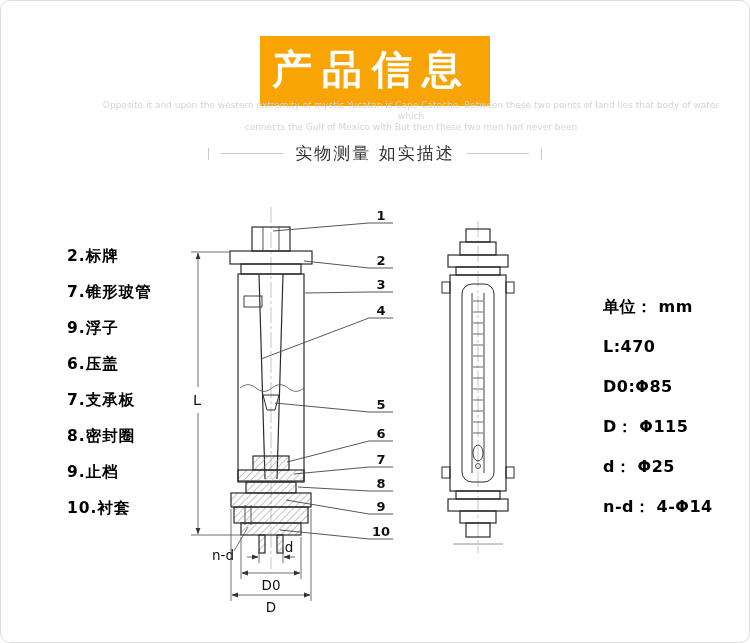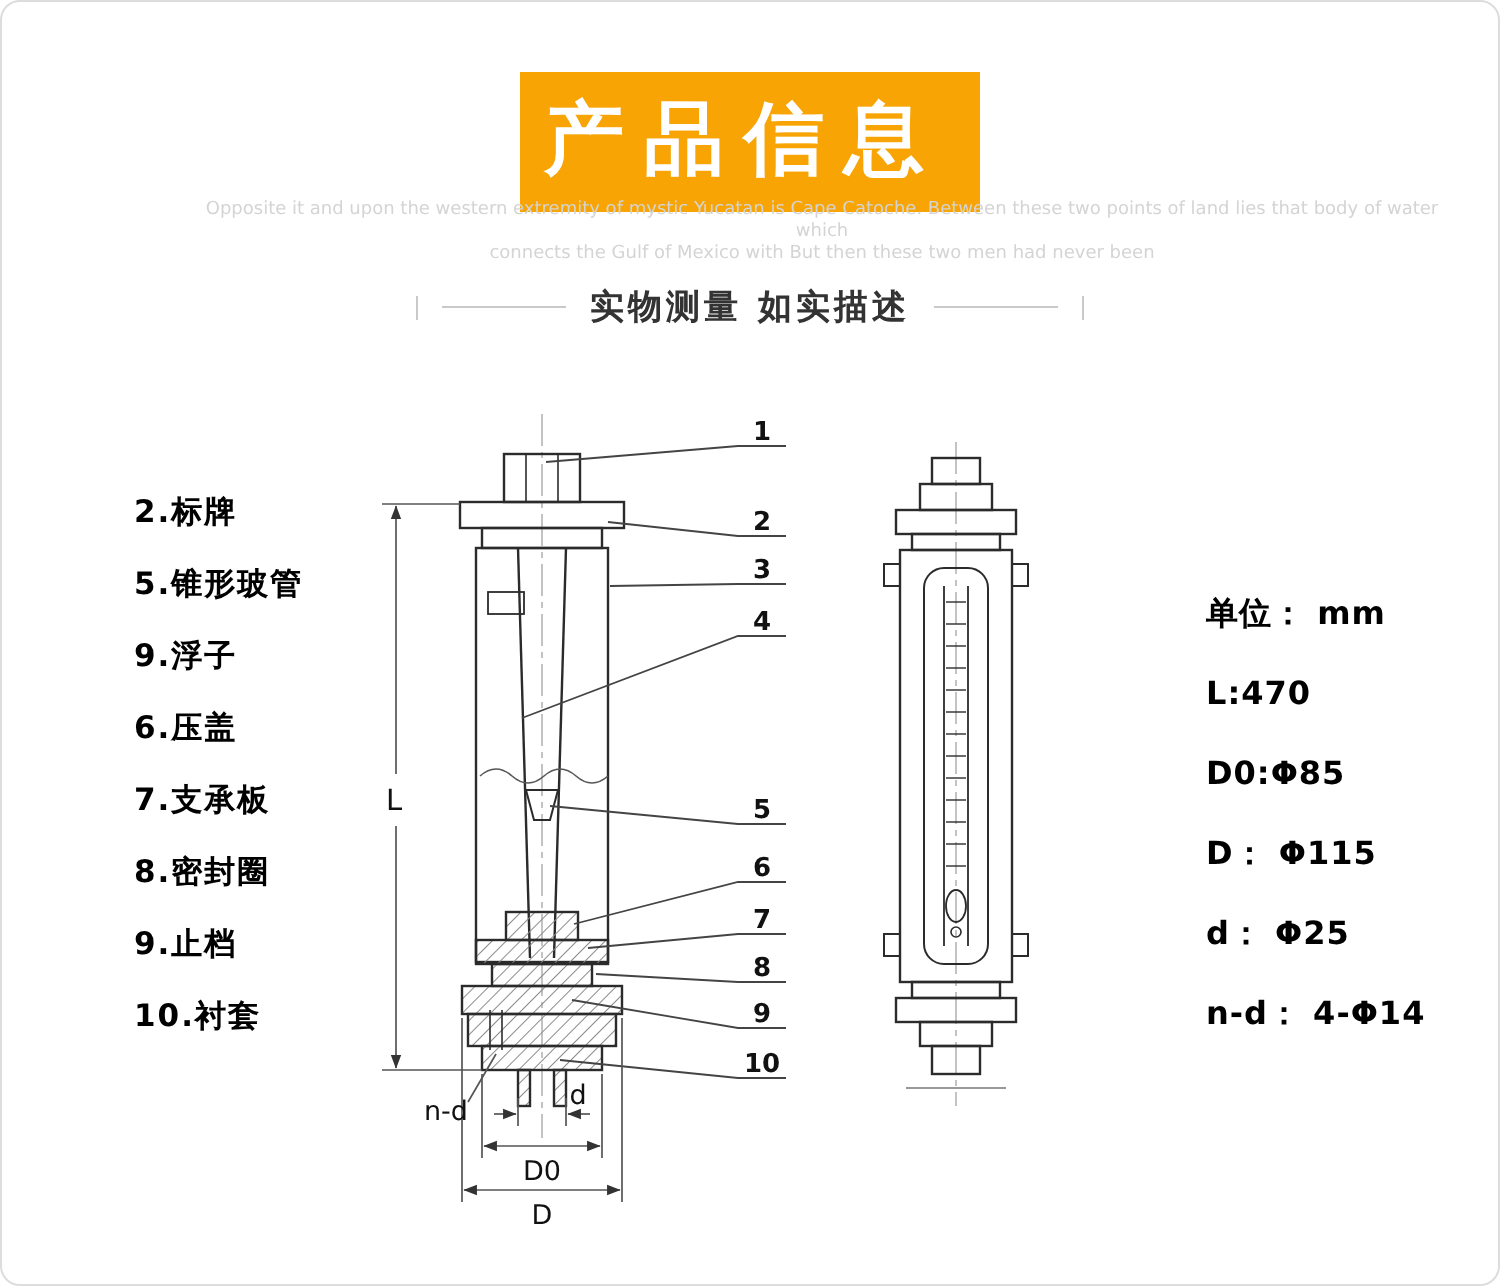--- a/index.html
+++ b/index.html
@@ -16,21 +16,21 @@
   .watermark {
     position:absolute; top:99px; left:50%; transform:translateX(-50%);
     width:620px; text-align:center; font-size:9px; line-height:11px; color:#d4d4d4;margin-left:36px;
   }
   .divider {
     position:absolute; top:141px; left:0; right:0;
     display:flex; align-items:center; justify-content:center; gap:12px;
   }
   .divider .hline { width:62px; height:1px; background:#c9c9c9; }
   .divider .tick  { width:1px; height:12px; background:#c9c9c9; }
-  .divider-label  { font-size:17px; color:#333; font-weight:700; letter-spacing:2px; }
+  .divider-label  { font-size:17px; color:#333; font-weight:400; letter-spacing:2px; }
   .parts-list {
     position:absolute; left:66px; top:237px; margin:0; padding:0; list-style:none;
     font-size:15.5px; font-weight:700; color:#000; line-height:36px; letter-spacing:1px;
   }
   .specs {
     position:absolute; left:592px; top:276px; margin:10px; padding:0; list-style:none;
     font-size:16px; font-weight:600; color:#000; line-height:40px; letter-spacing:0.5px;
   }
   svg.diagram { position:absolute; left:0; top:0; }
   svg text { font-family:"DejaVu Sans","Liberation Sans",sans-serif; fill:#111; }
@@ -55,21 +55,21 @@
   <div class="divider">
     <span class="tick"></span>
     <span class="hline"></span>
     <span class="divider-label">实物测量 如实描述</span>
     <span class="hline"></span>
     <span class="tick"></span>
   </div>
 
   <ul class="parts-list">
     <li>2.标牌</li>
-    <li>5.锥形玻管</li>
+    <li>7.锥形玻管</li>
     <li>9.浮子</li>
     <li>6.压盖</li>
     <li>7.支承板</li>
     <li>8.密封圈</li>
     <li>9.止档</li>
     <li>10.衬套</li>
   </ul>
 
   <ul class="specs">
     <li>单位： mm</li>

